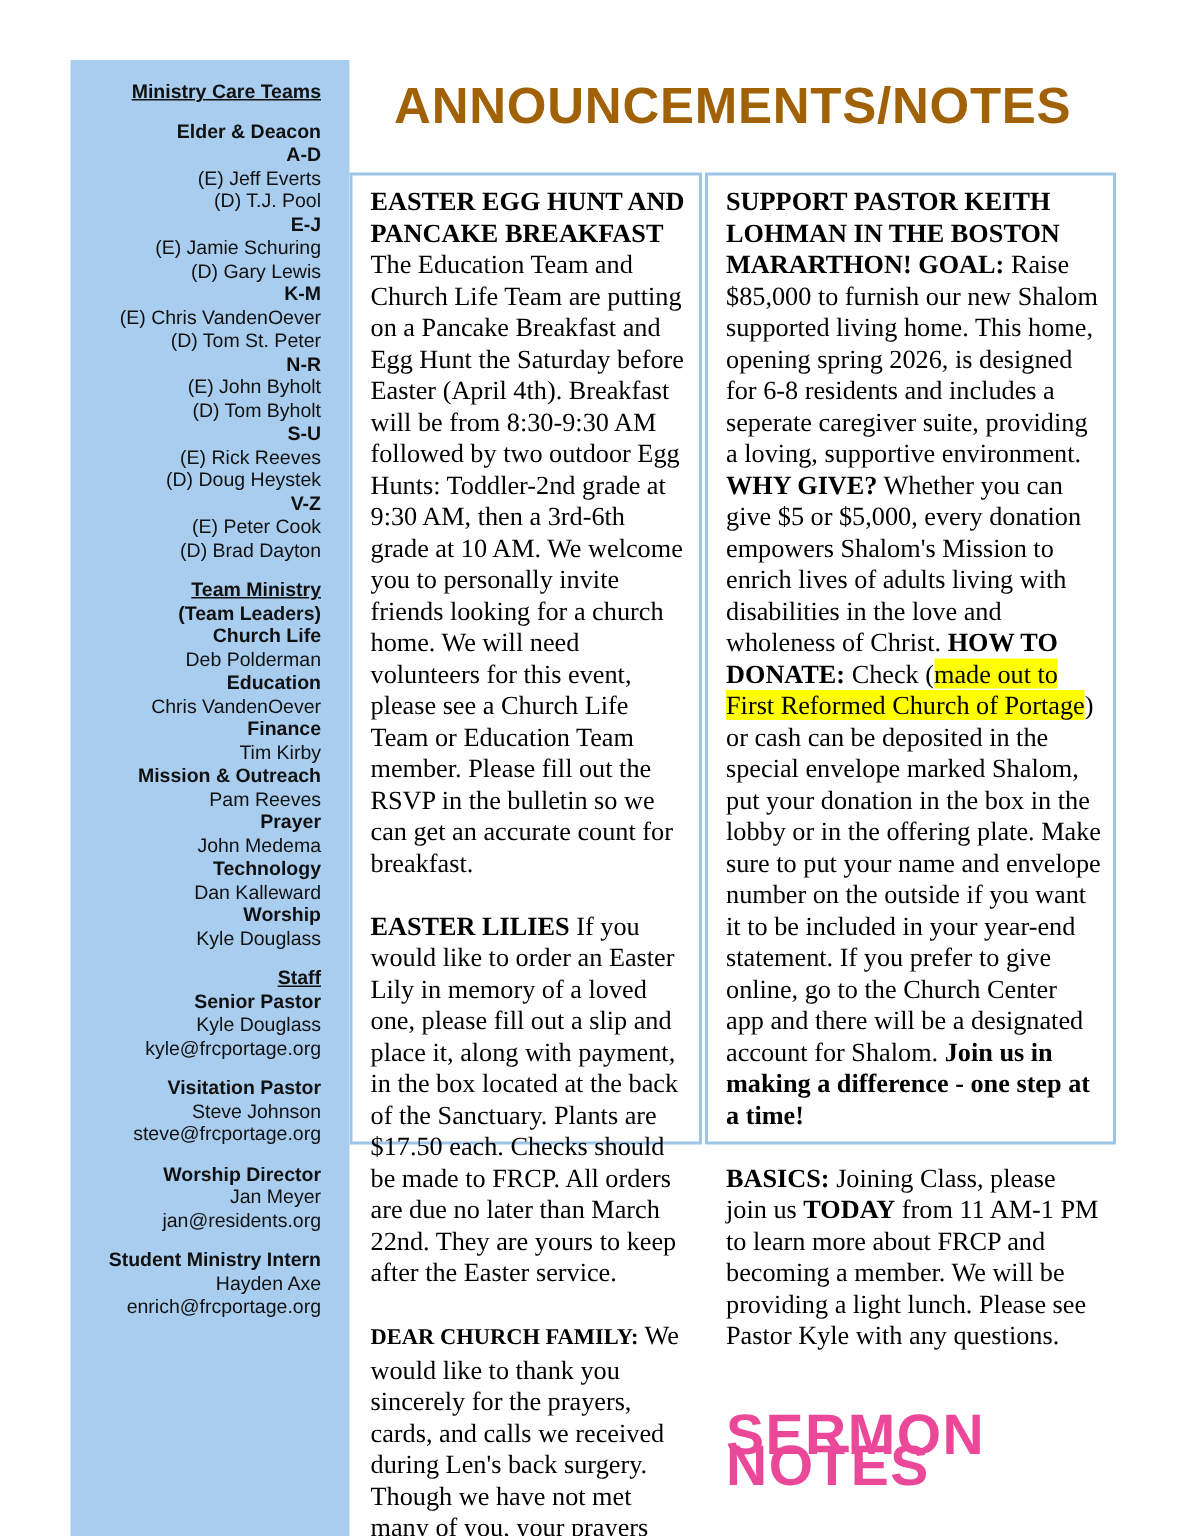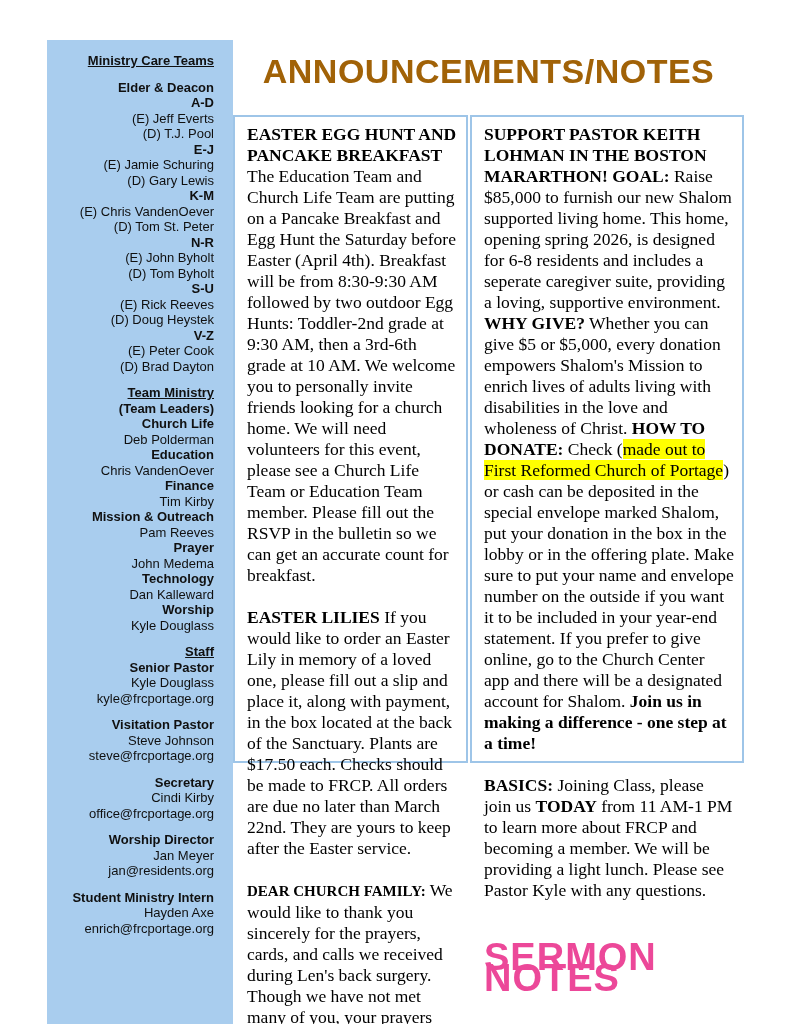--- a/index.html
+++ b/index.html
@@ -94,25 +94,20 @@
       <div class="side-line b">Senior Pastor</div>
       <div class="side-line ">Kyle Douglass</div>
       <div class="side-line ">kyle@frcportage.org</div>
     </div>
     <div class="side-section">
       <div class="side-line b">Visitation Pastor</div>
       <div class="side-line ">Steve Johnson</div>
       <div class="side-line ">steve@frcportage.org</div>
     </div>
     <div class="side-section">
-      <div class="side-line b">Secretary</div>
-      <div class="side-line ">Cindi Kirby</div>
-      <div class="side-line ">office@frcportage.org</div>
-    </div>
-    <div class="side-section">
       <div class="side-line b">Worship Director</div>
       <div class="side-line ">Jan Meyer</div>
       <div class="side-line ">jan@residents.org</div>
     </div>
     <div class="side-section">
       <div class="side-line b">Student Ministry Intern</div>
       <div class="side-line ">Hayden Axe</div>
       <div class="side-line ">enrich@frcportage.org</div>
     </div>
   </div>

